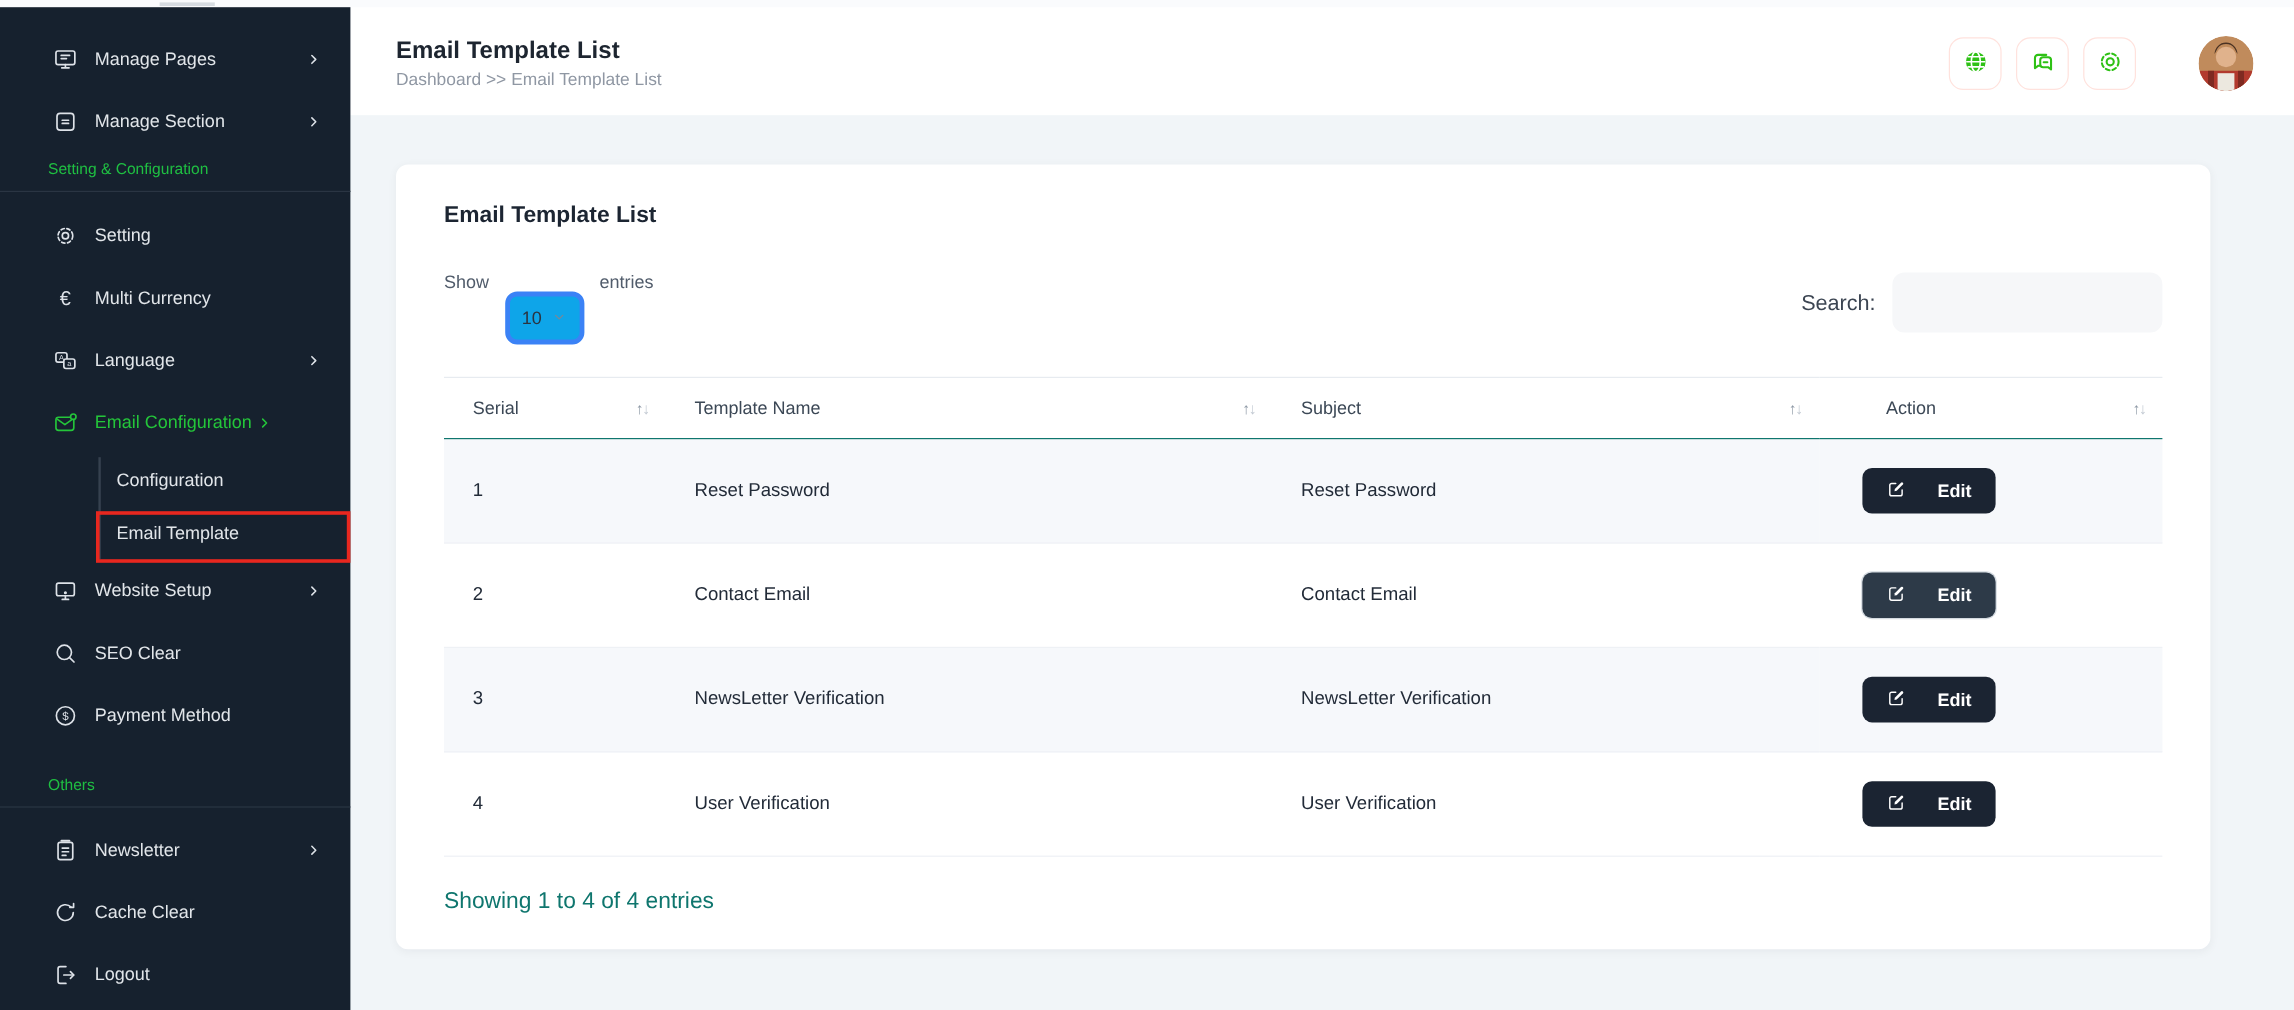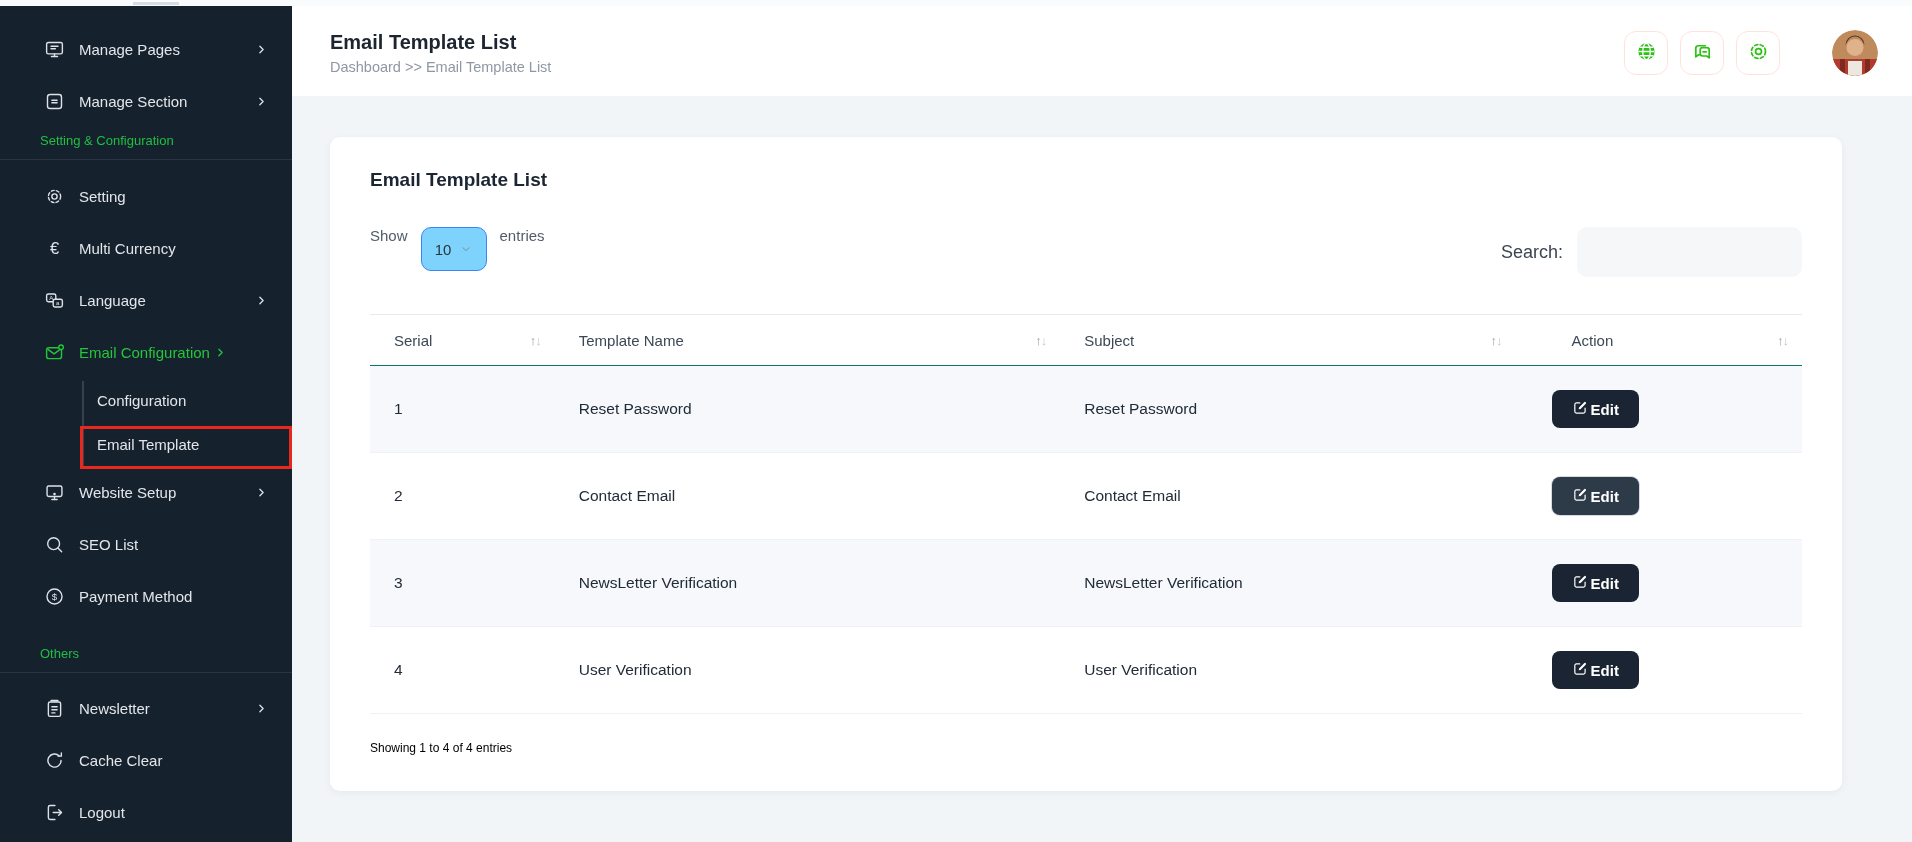--- a/index.html
+++ b/index.html
@@ -68,23 +68,23 @@
   .content { flex:1; padding:41px 70px 0 38px; }
   .card {
     background:#fff; border-radius:10px; height:654px;
     box-shadow:0 2px 8px rgba(16,24,40,.05);
     padding:32px 40px 0 40px; position:relative;
   }
   .card-title { font-size:19px; font-weight:700; color:#1c2532; }
   .controls { margin-top:36px; display:flex; align-items:flex-start; height:50px; }
   .ctl-label { font-size:15px; color:#515c6b; }
   .page-size {
-    width:66px; height:44px; margin:0 13px; border:1px solid #3b82f6; border-radius:10px;
+    width:66px; height:44px; margin:16px 13px; border:4px solid #3b82f6; border-radius:10px;
     display:flex; align-items:center; justify-content:center; gap:9px;
-    font-size:15px; color:#2b3440; cursor:pointer; background:#7dd3fc;
+    font-size:15px; color:#2b3440; cursor:pointer; background:#0ea5e9;
   }
   .page-size svg { width:12px; height:12px; stroke:#7e8793; stroke-width:2; fill:none; stroke-linecap:round; stroke-linejoin:round; }
   .search-wrap { margin-left:auto; display:flex; align-items:center; }
   .search-label { font-size:18px; color:#3c4552; margin-right:14px; }
   .search-input {
     width:225px; height:50px; border:none; outline:none; border-radius:10px;
     background:#f6f7f9; padding:0 16px; font-size:15px; color:#222b38;
     font-family:"Liberation Sans","DejaVu Sans",sans-serif;
   }
 
@@ -97,31 +97,31 @@
   }
   th .th-flex { display:flex; justify-content:space-between; align-items:center; }
   th.th-action { padding-left:56px; }
   .sort { font-size:13px; letter-spacing:-1px; white-space:nowrap; }
   .arr-up { color:#8e99a6; }
   .arr-dn { color:#c3cad3; }
   td { height:87px; font-size:15.5px; color:#222b38; padding-left:24px; border-bottom:1px solid #eef1f5; }
   tr.striped td { background:#f6f8fb; }
   td.td-action { padding-left:36px; }
   .edit-btn {
-    display:inline-flex; align-items:center; gap:2px;
+    display:inline-flex; align-items:center; gap:26px;
     background:#1b2432; color:#fff; border:none; border-radius:8px;
     height:38px; padding:0 20px; font-size:15px; font-weight:600; cursor:pointer;
     font-family:"Liberation Sans","DejaVu Sans",sans-serif;
   }
   .edit-btn.lighter { background:#2d3a48; box-shadow:0 0 0 1px #d4dae0; }
   .edit-btn svg { width:17px; height:17px; stroke:#fff; stroke-width:1.7; fill:none; stroke-linecap:round; stroke-linejoin:round; }
 
   
   .card-footer { display:flex; align-items:center; padding:27px 14px 0 0; }
-  .summary { font-size:12px; color:#000000; }
+  .summary { font-size:19px; color:#0f766e; }
   .pagination { margin-left:auto; display:flex; align-items:center; gap:8px; }
   .page-btn {
     height:38px; padding:0 18px; background:#fff; border:1px solid #dfe4ea;
     border-radius:6px; font-size:15px; color:#2b3b4e; cursor:pointer;
     font-family:"Liberation Sans","DejaVu Sans",sans-serif;
   }
   .page-current {
     width:38px; height:38px; background:#2cb30f; color:#fff; border-radius:6px;
     display:flex; align-items:center; justify-content:center; font-size:15px; cursor:pointer;
   }
@@ -249,21 +249,21 @@
       </span>
     </div>
 
     <div class="s-item">
       <span class="s-ico">
         <svg viewBox="0 0 24 24">
             <circle cx="11" cy="11" r="6.8"></circle>
             <path d="M16.2 16.2l4 4"></path>
           </svg>
       </span>
-      <span>SEO List</span>
+      <span>SEO Clear</span>
     </div>
 
     <div class="s-item">
       <span class="s-ico">
         <svg viewBox="0 0 24 24">
             <circle cx="12" cy="12" r="8.6"></circle>
             <text x="12" y="15.8" text-anchor="middle" font-size="11" fill="#dde2e8" stroke="none">$</text>
           </svg>
       </span>
       <span>Payment Method</span>

